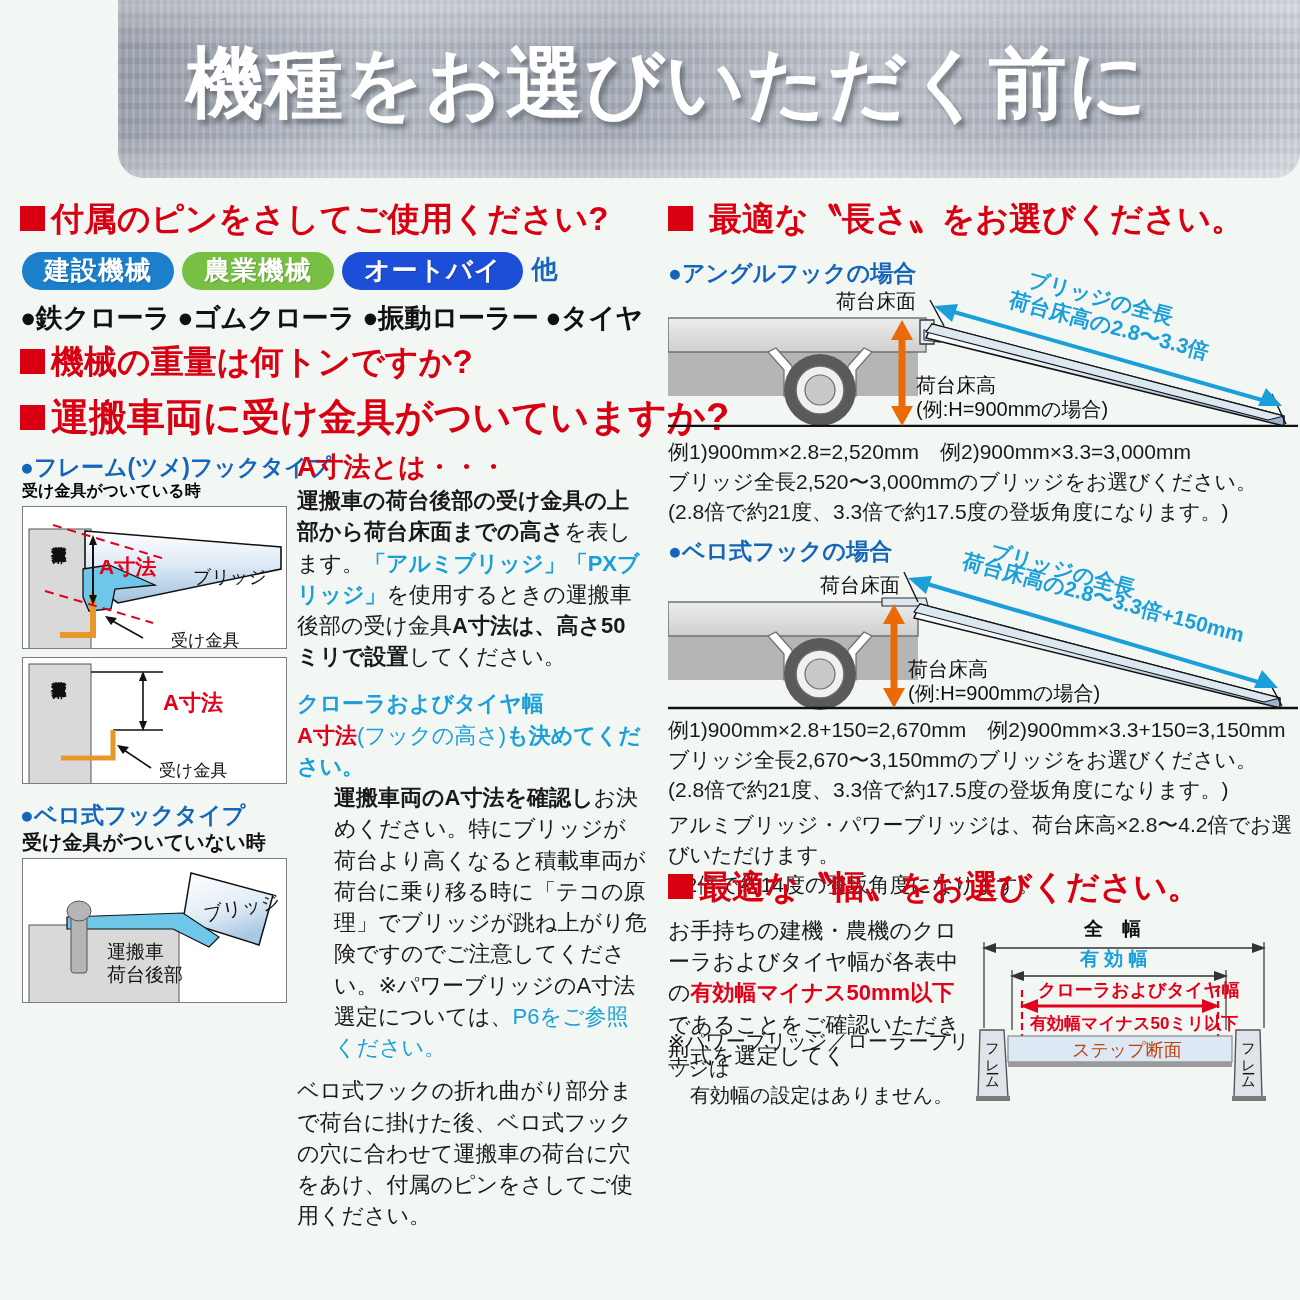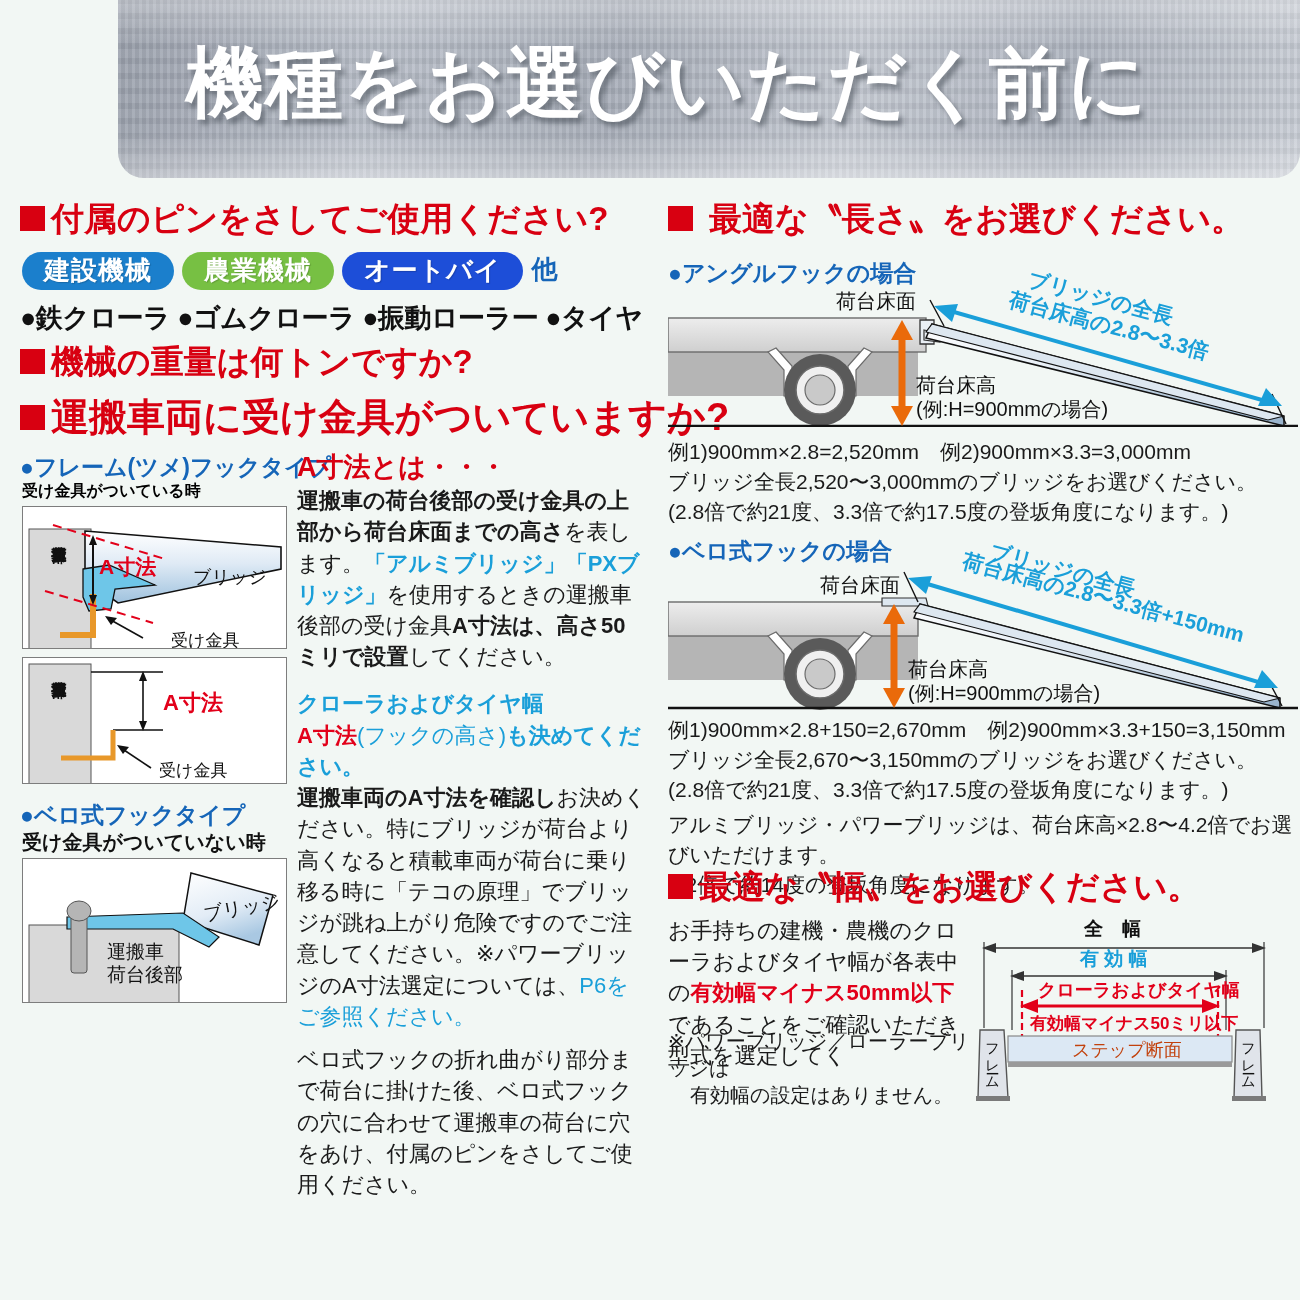--- a/index.html
+++ b/index.html
@@ -200,21 +200,21 @@
       <span class="b">運搬車の荷台後部の受け金具の上部から荷台床面までの高さ</span><span>を表します。</span><span class="b cyan">「アルミブリッジ」「PXブリッジ」</span><span>を使用するときの運搬車後部の受け金具</span><span class="b">A寸法は、高さ50ミリで設置</span><span>してください。</span>
     </div>
 
     <div style="font-size:22px;line-height:1.42;margin-top:16px;">
       <div><span class="b cyan">クローラおよびタイヤ幅</span></div>
       <div>
         <span class="b red">A寸法</span><span class="cyan">(フックの高さ)</span><span class="b cyan">も決めてください。</span>
       </div>
     </div>
 
-    <div style="font-size:22px;line-height:1.42;color:#1a1a1a;">
+    <div style="font-size:22px;line-height:1.42;color:#1a1a1a;margin-left:37px;">
       <span class="b">運搬車両のA寸法を確認し</span><span>お決めください。特にブリッジが荷台より高くなると積載車両が荷台に乗り移る時に「テコの原理」でブリッジが跳ね上がり危険ですのでご注意してください。</span><span>※パワーブリッジのA寸法選定については、</span><span class="cyan">P6をご参照ください。</span>
     </div>
 
     <div style="font-size:22px;line-height:1.42;color:#1a1a1a;margin-top:12px;">ベロ式フックの折れ曲がり部分まで荷台に掛けた後、ベロ式フックの穴に合わせて運搬車の荷台に穴をあけ、付属のピンをさしてご使用ください。</div>
   </div>
 
   <div class="h-red" style="position:absolute;left:668px;top:202px;font-size:33px;gap:10px;">
     <span class="sq" style="width:25px;height:25px;"></span>
     <span>最適な〝長さ〟をお選びください。</span>
   </div>

